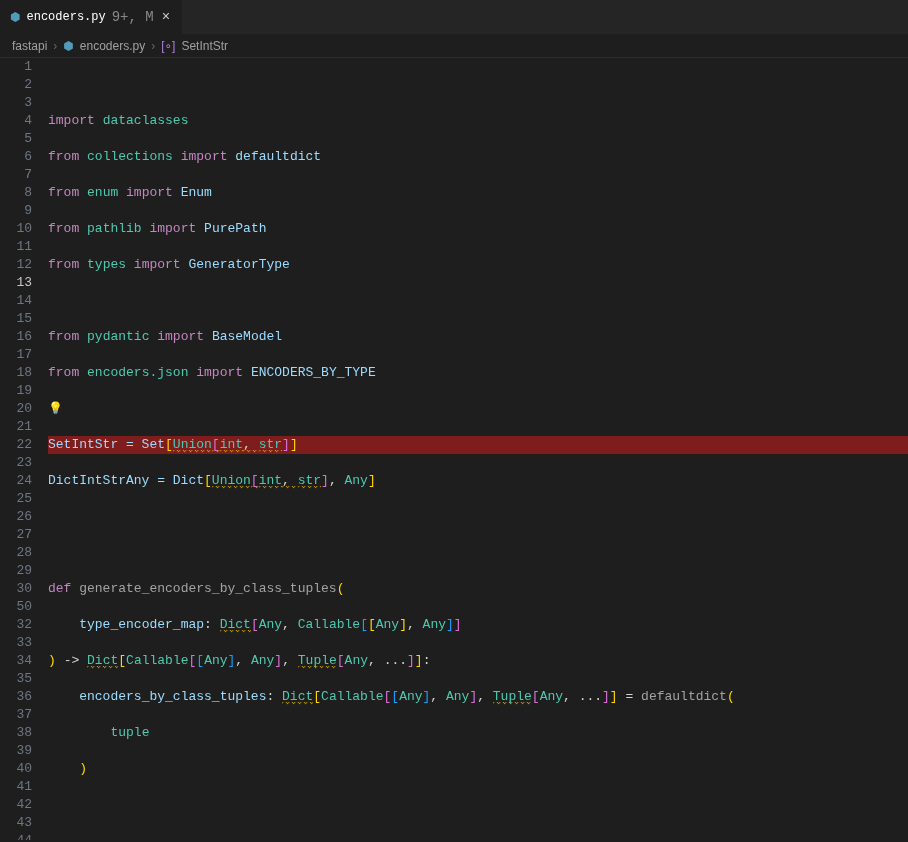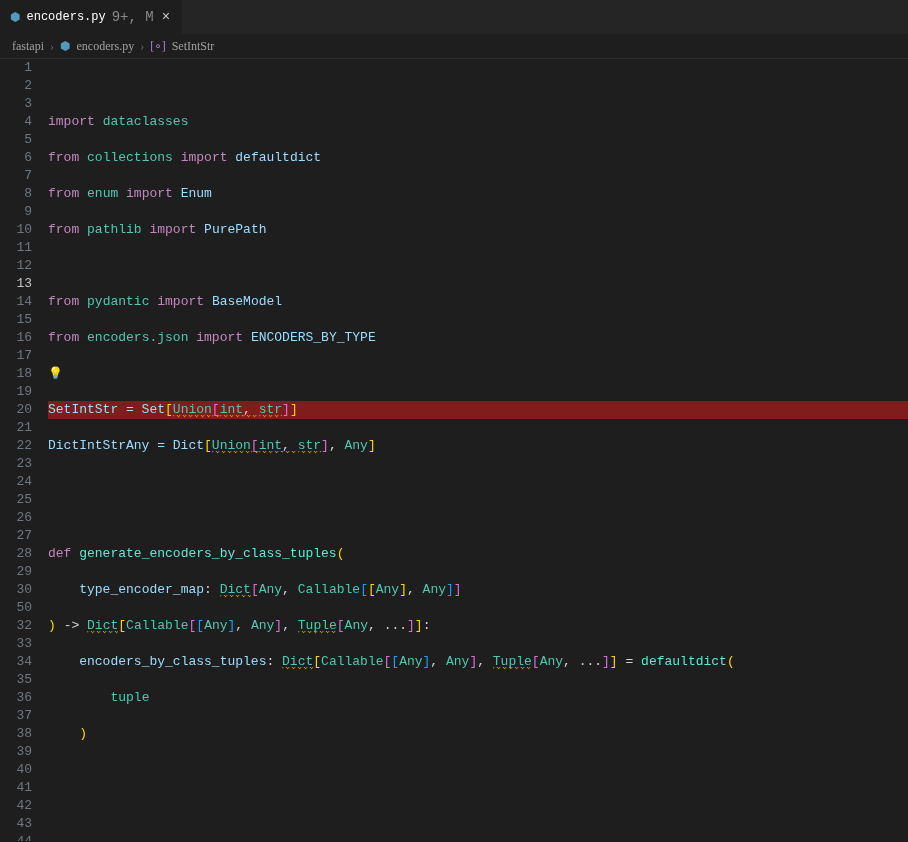--- a/index.html
+++ b/index.html
@@ -32,21 +32,21 @@
 .tab-close { color: #ccc; cursor: pointer; padding: 0 2px; font-size: 14px; }
 .breadcrumbs {
   display: flex;
   align-items: center;
   padding: 4px 12px;
   font-size: 12px;
   color: #a0a0a0;
   gap: 4px;
   border-bottom: 1px solid #2d2d2d;
   background: #1e1e1e;
-  font-family: Liberation Serif, serif;
+  font-family: Liberation Sans, sans-serif;
 }
 .bc-sep { color: #666; margin: 0 2px;}
 .bc-icon { color: #519aba; margin-right: 2px;}
 .bc-sym { color: #b180d7; margin-right: 2px;}
 .editor {
   display: flex;
   height: calc(100% - 60px);
   overflow: hidden;
 }
 .gutter {
@@ -64,21 +64,21 @@
   flex: 1;
   line-height: 18px;
   white-space: pre;
   position: relative;
 }
 .code > div { height: 18px; }
 .line-highlight { background: #7f1d1d; }
 
 .kw { color: #c586c0; } 
 .mod { color: #4ec9b0; } 
-.fn { color: #5eead4; } 
+.fn { color: #a3a3a3; } 
 .var { color: #9cdcfe; }
 .op { color: #d4d4d4; }
 .typ { color: #4ec9b0; }
 .yel { color: #ffd700; }
 .pur { color: #da70d6; }
 .blu { color: #179fff; }
 .underline {
   background-image: linear-gradient(45deg, transparent 65%, #cca700 80%, transparent 90%),
                     linear-gradient(135deg, transparent 5%, #cca700 15%, transparent 25%);
   background-size: 6px 3px;
@@ -156,20 +156,21 @@
       <div>42</div>
       <div>43</div>
       <div>44</div>
     </div>
   <div class="code" id="code">
 <div></div>
 <div><span class="kw">import</span> <span class="mod">dataclasses</span></div>
 <div><span class="kw">from</span> <span class="mod">collections</span> <span class="kw">import</span> <span class="var">defaultdict</span></div>
 <div><span class="kw">from</span> <span class="mod">enum</span> <span class="kw">import</span> <span class="var">Enum</span></div>
 <div><span class="kw">from</span> <span class="mod">pathlib</span> <span class="kw">import</span> <span class="var">PurePath</span></div>
+<div><span class="kw">from</span> <span class="mod">types</span> <span class="kw">import</span> <span class="var">GeneratorType</span></div>
 <div></div>
 <div><span class="kw">from</span> <span class="mod">pydantic</span> <span class="kw">import</span> <span class="var">BaseModel</span></div>
 <div><span class="kw">from</span> <span class="mod">encoders.json</span> <span class="kw">import</span> <span class="var">ENCODERS_BY_TYPE</span></div>
 <div><span class="bulb">💡</span></div>
 <div class="line-highlight"><span class="var">SetIntStr = Set</span><span class="yel">[</span><span class="typ underline">Union</span><span class="pur underline">[</span><span class="typ underline">int</span><span class="underline">, </span><span class="typ underline">str</span><span class="pur">]</span><span class="yel">]</span></div>
 <div><span class="var">DictIntStrAny = Dict</span><span class="yel">[</span><span class="typ underline">Union</span><span class="pur underline">[</span><span class="typ underline">int</span><span class="underline">, </span><span class="typ underline">str</span><span class="pur">]</span>, <span class="typ">Any</span><span class="yel">]</span></div>
 <div></div>
 <div></div>
 <div><span class="kw">def</span> <span class="fn">generate_encoders_by_class_tuples</span><span class="yel">(</span></div>
 <div>    <span class="var">type_encoder_map</span>: <span class="typ underline">Dict</span><span class="pur">[</span><span class="typ">Any</span>, <span class="typ">Callable</span><span class="blu">[</span><span class="yel">[</span><span class="typ">Any</span><span class="yel">]</span>, <span class="typ">Any</span><span class="blu">]</span><span class="pur">]</span></div>

